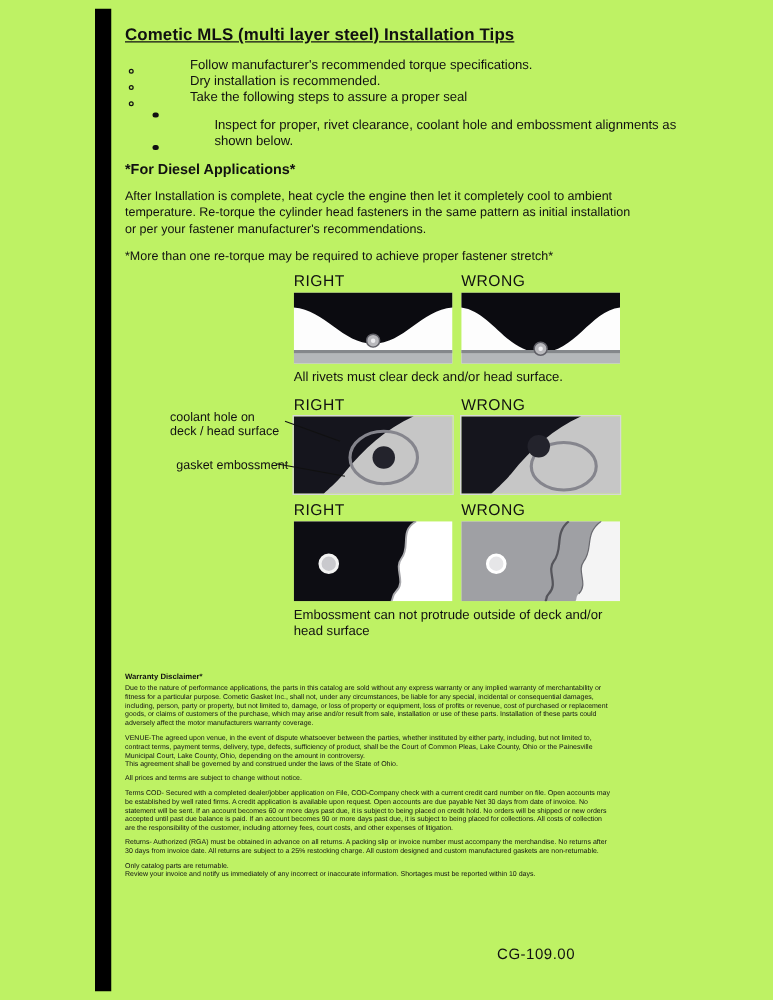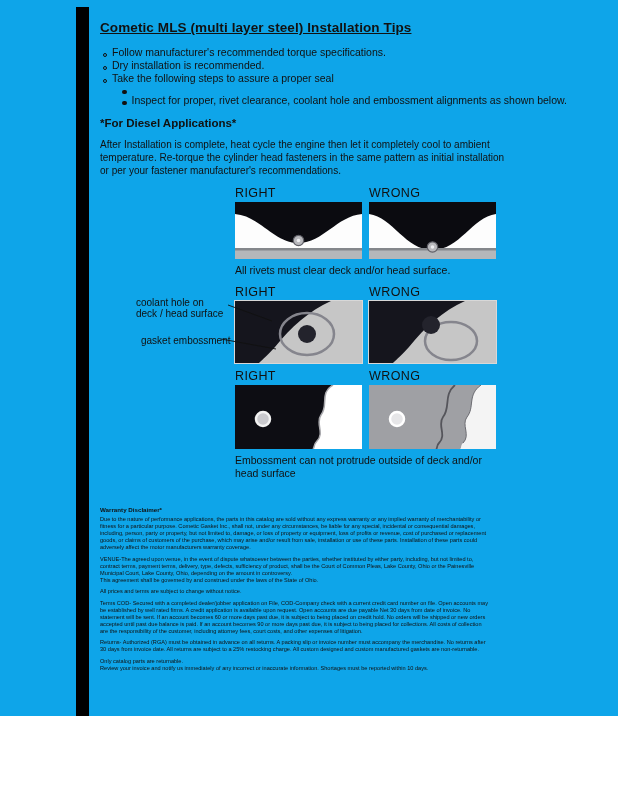--- a/index.html
+++ b/index.html
@@ -2,31 +2,31 @@
 <html><head>
 <meta charset="utf-8">
 <style>
   * { margin:0; padding:0; box-sizing:border-box; }
   html,body { background:#ffffff; }
   body {
     width:618px; height:800px;
     font-family:"Liberation Sans", sans-serif;
     color:#111111;
   }
-  .page { position:relative; width:618px; height:716px; background:#0ea5e9; overflow:hidden; }
+  .page { position:relative; width:618px; height:800px; background:#bef264; overflow:hidden; }
   .edge-bar { position:absolute; left:76px; top:7px; width:13px; height:786px; background:#000000; }
   .content { position:absolute; left:100px; top:20px; width:472px; }
 
   .title {
     font-size:13.5px; font-weight:bold; text-decoration:underline;
     letter-spacing:0.1px; margin-bottom:11px;
   }
 
   ul { list-style:none; }
-  .tips li, .subtips li { display:flex; align-items:center; font-size:10.5px; line-height:13px; }
+  .tips li, .subtips li { display:flex; align-items:flex-end; font-size:10.5px; line-height:13px;gap:40px; }
   .tips li { padding-left:3px; }
   .subtips li { padding-left:22px; }
   .ob { flex:none; width:4px; height:4px; border:1px solid #111; border-radius:50%; margin:4.5px 5px 0 0; }
   .fb { flex:none; width:4.5px; height:4.5px; background:#111; border-radius:50%; margin:4.5px 5px 0 0; }
 
   .diesel-h { font-size:11.5px; font-weight:bold; margin:10px 0 9px; }
   .body { font-size:10px; line-height:13.2px; white-space:pre-line; width:435px; margin-bottom:8px; }
   .note { margin-top:2px; margin-bottom:4px; }
 
   .dsec { position:relative; padding-left:135px; display:flex; gap:7px; margin-top:6px; }
@@ -78,20 +78,21 @@
       <li>
         <span class="fb"></span>
         <span>Inspect for proper, rivet clearance, coolant hole and embossment alignments as shown below.</span>
       </li>
     </ul>
 
     <h2 class="diesel-h">*For Diesel Applications*</h2>
     <p class="body">After Installation is complete, heat cycle the engine then let it completely cool to ambient
 temperature. Re-torque the cylinder head fasteners in the same pattern as initial installation
 or per your fastener manufacturer's recommendations.</p>
+    <p class="body note">*More than one re-torque may be required to achieve proper fastener stretch*</p>
 
     <div class="dsec">
       <div class="dcol">
         <div class="dhead">RIGHT</div>
         <svg class="dimg" viewBox="0 0 127 57">
           <rect width="127" height="57" fill="#fdfdfd"></rect>
           <path d="M0,0 H127 V12 C102,14 88,41 63.5,41 C39,41 25,14 0,12 Z" fill="#0b0b10"></path>
           <rect y="46" width="127" height="11" fill="#b4b7ba"></rect>
           <rect y="46" width="127" height="2.5" fill="#84878b"></rect>
           <circle cx="63.5" cy="38.5" r="5.2" fill="#b9b9bd" stroke="#5f5f66" stroke-width="1.2"></circle>

